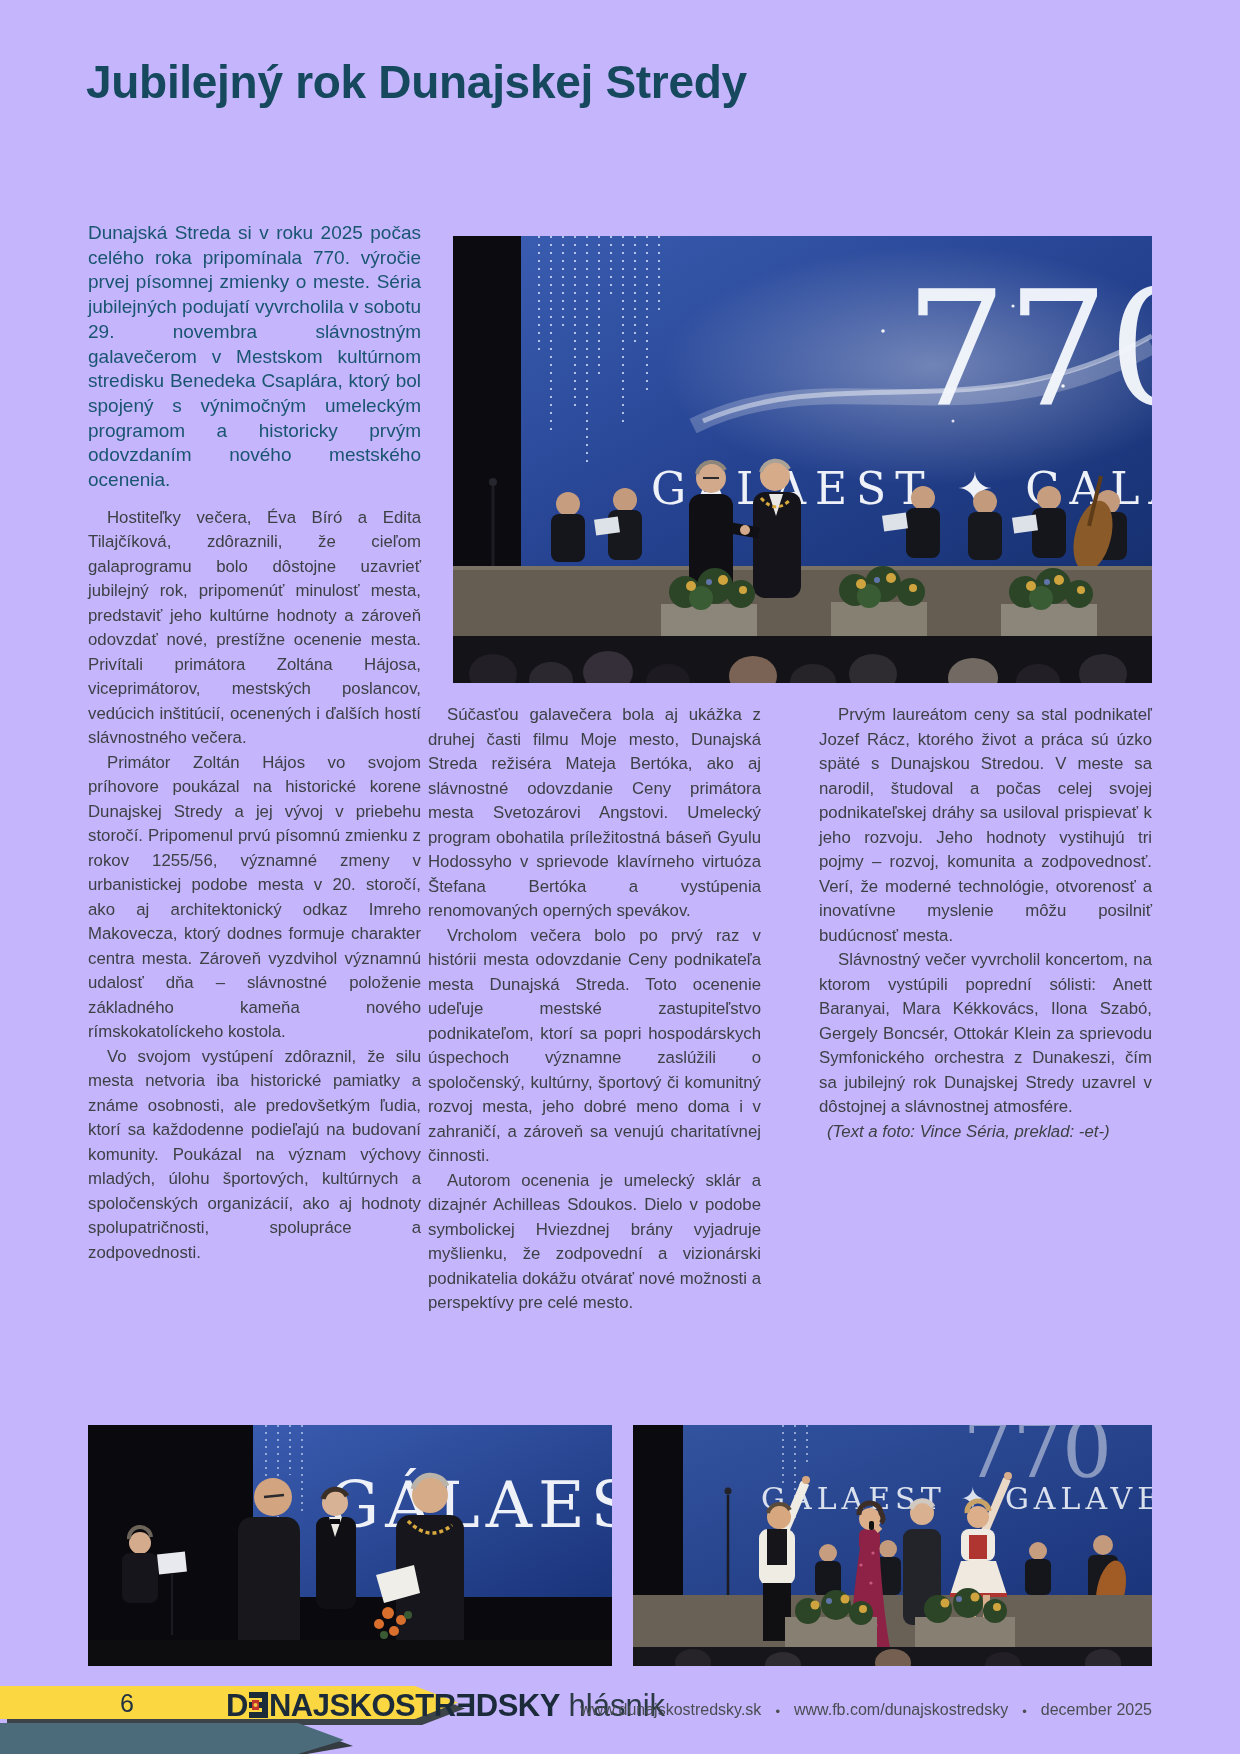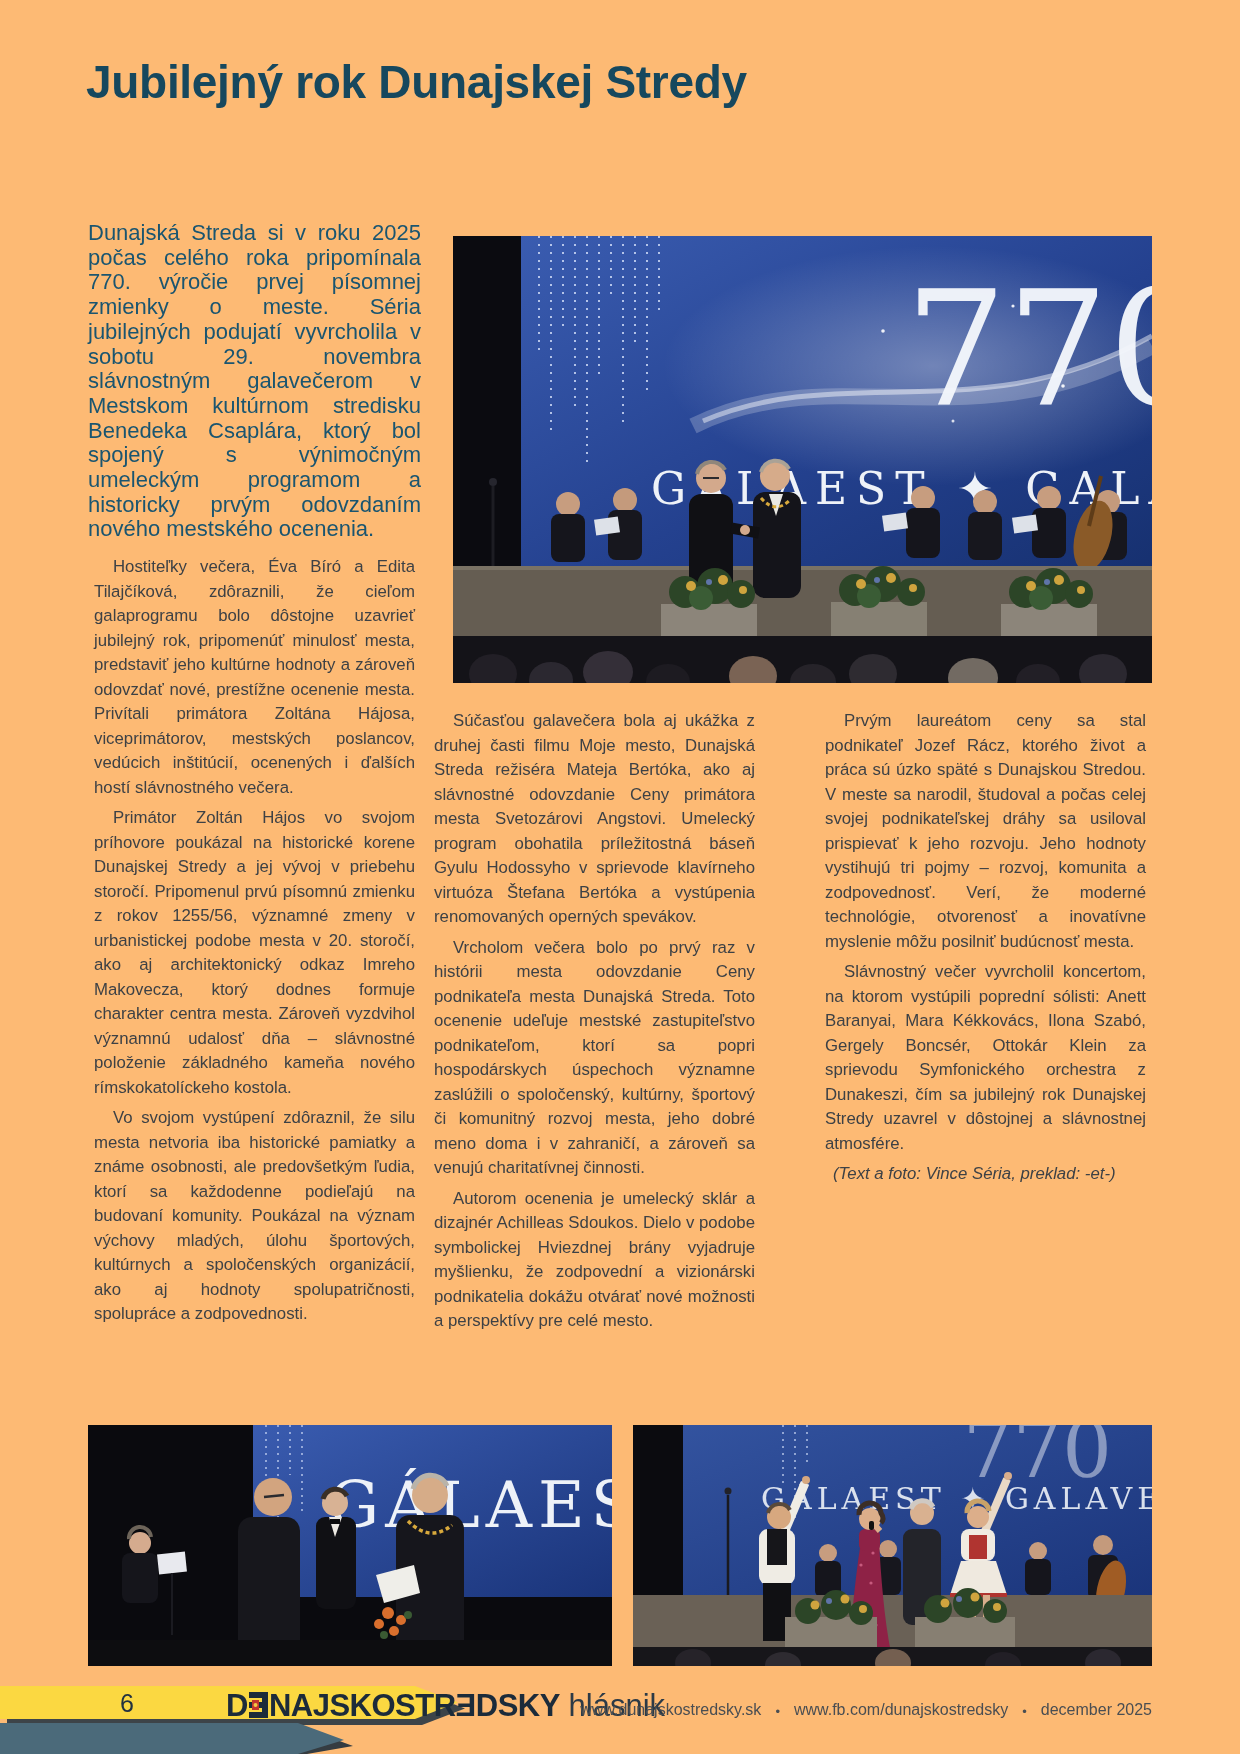--- a/index.html
+++ b/index.html
@@ -1,37 +1,37 @@
 <!DOCTYPE html>
 <html lang="sk"><head>
 <meta charset="utf-8">
 <style>
   html,body{margin:0;padding:0;background:#e8e8e8;}
   .page{
-    position:relative;width:1240px;height:1754px;background:#fdba74;
+    position:relative;width:1240px;height:1754px;background:#c4b5fd;
     margin:0 auto;overflow:hidden;
     font-family:"Liberation Sans",sans-serif;
     -webkit-font-smoothing:antialiased;
   }
   .title{
     position:absolute;left:86px;top:54px;width:1000px;margin:0;
     font-size:46px;line-height:57px;font-weight:bold;color:#16485e;
     letter-spacing:-0.3px;
   }
   .col{
     position:absolute;width:333px;text-align:justify;
     font-size:16.8px;line-height:24.5px;color:#3d4145;
     hyphens:auto;
   }
   .col1{left:88px;top:221px;}
   .col2{left:428px;top:703px;}
   .col3{left:819px;top:703px;}
-  .col p{margin:6px;text-indent:19px;}
+  .col p{margin:0;text-indent:19px;}
   .lede{
-    color:#1a5570;font-weight:500;font-size:22px;line-height:24.7px;
+    color:#1a5570;font-weight:500;font-size:19px;line-height:24.7px;
     margin:0 0 13px 0 !important;text-indent:0 !important;
   }
   .credit{font-style:italic;text-indent:8px !important;}
   figure.photo{position:absolute;margin:0;padding:0;overflow:hidden;}
   figure.photo svg{display:block;width:100%;height:100%;}
   .photo-main{left:453px;top:236px;width:699px;height:447px;}
   .photo-bl{left:88px;top:1425px;width:524px;height:241px;}
   .photo-br{left:633px;top:1425px;width:519px;height:241px;}
   .footer-band{position:absolute;left:0;top:1680px;width:480px;height:46px;}
   .footer-band2{position:absolute;left:0;top:1716px;width:370px;height:38px;}

